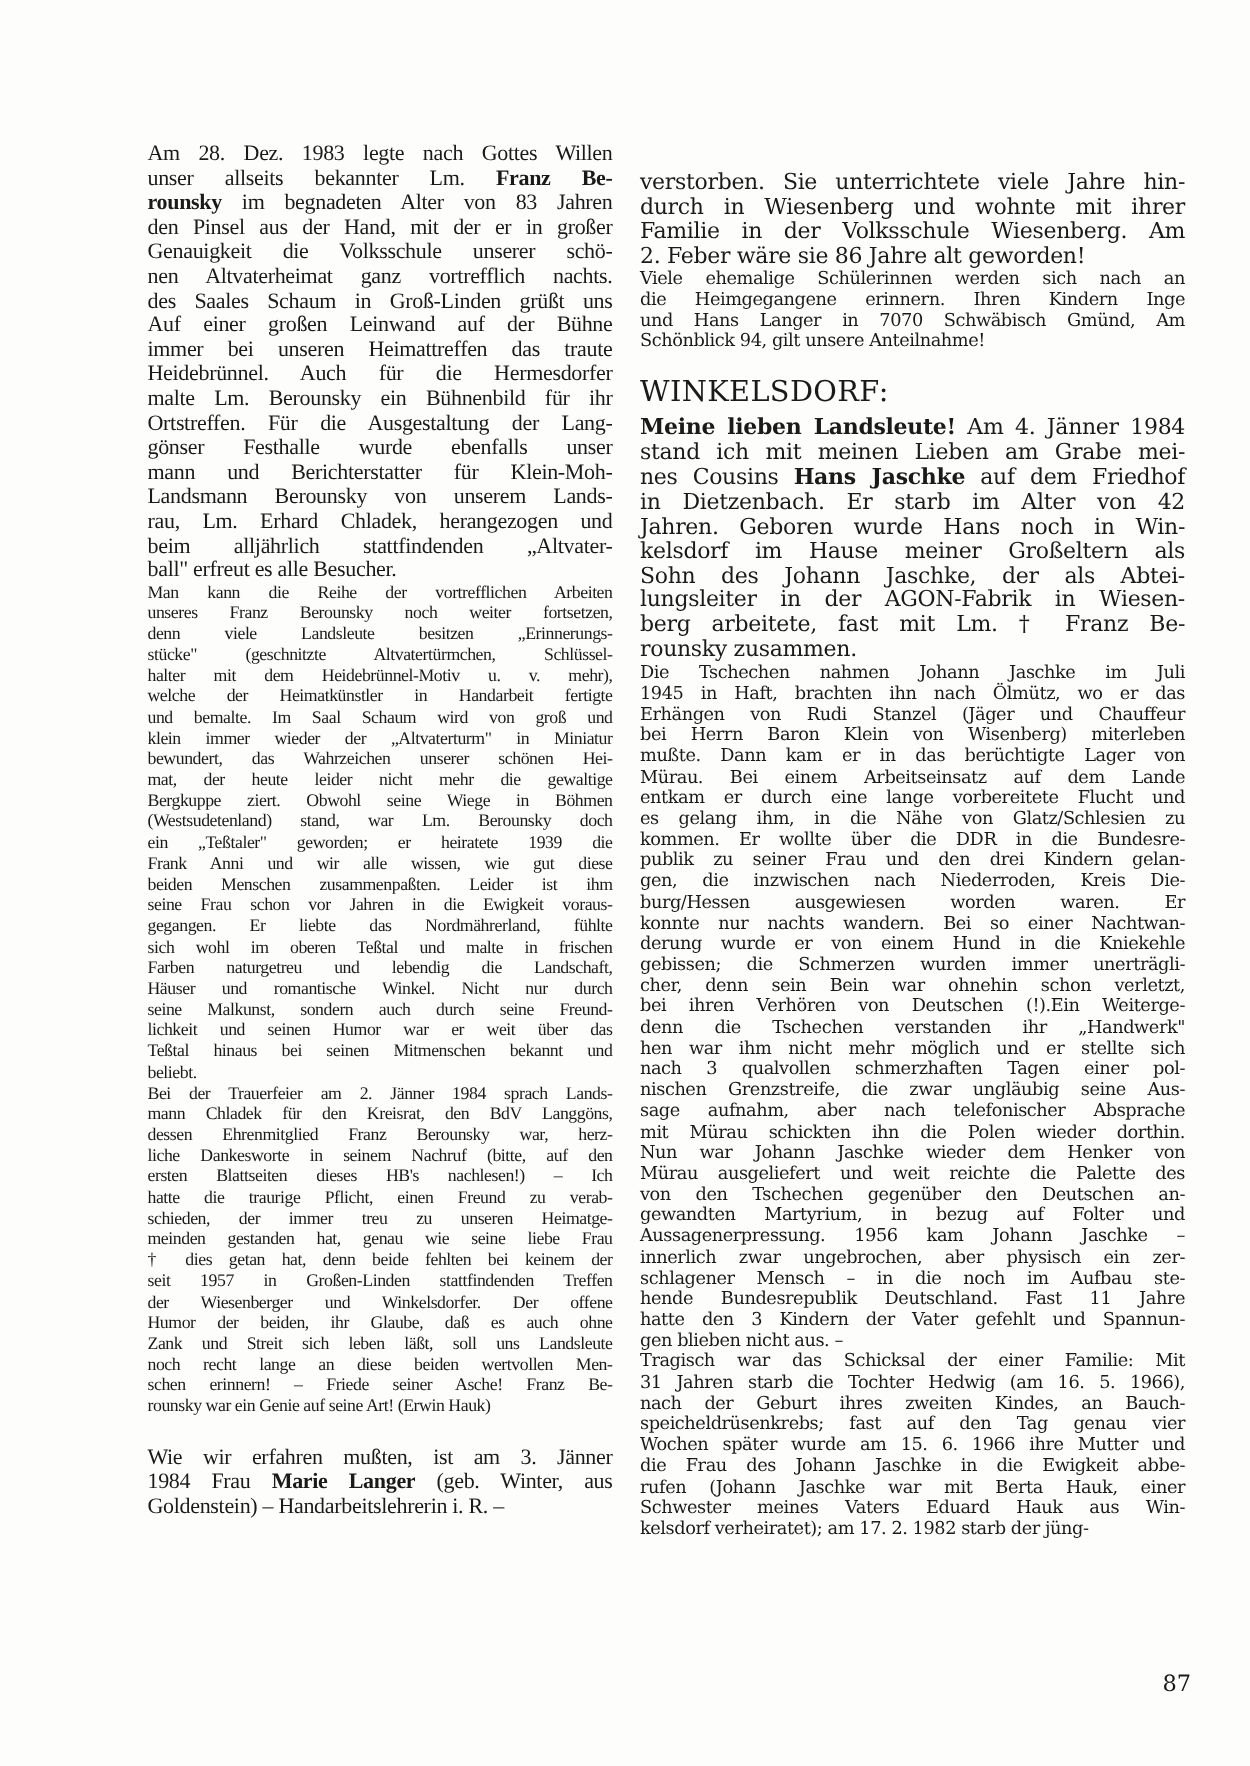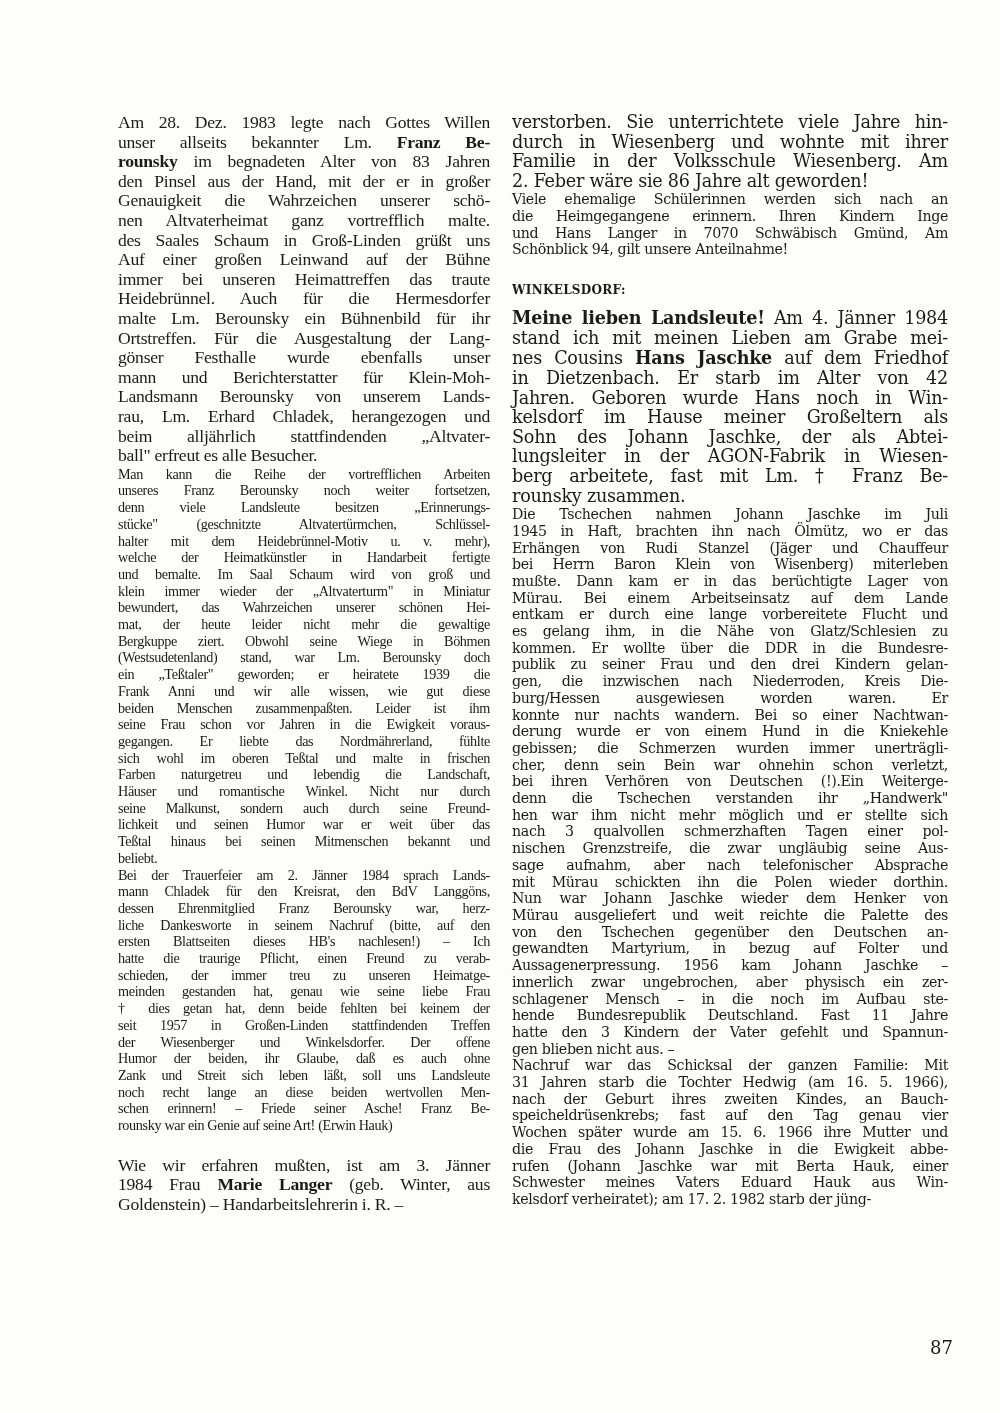--- a/index.html
+++ b/index.html
@@ -1,45 +1,45 @@
 <!DOCTYPE html>
 <html><head>
 <meta charset="utf-8">
 <style>
   html, body { margin: 0; padding: 0; background: #ffffff; }
   body { width: 1000px; height: 1413px; position: relative; overflow: hidden;
          font-family: "DejaVu Serif", "Liberation Serif", serif; color: #1a1a1a; }
   .page { position: absolute; inset: 0; background: #fdfdfc; }
   .col { position: absolute; top: 113px; }
   .col-left { left: 118px; width: 372px; font-family: Liberation Serif, serif; }
-  .col-right { left: 512px; width: 436px; }
+  .col-right { left: 512px; width: 436px; margin-top: 24px; }
   .line { display: block; white-space: nowrap; text-align: justify; text-align-last: justify; }
   .line.last { text-align-last: left; }
   .big .line { font-size: 17.6px; line-height: 19.6px; letter-spacing: -0.25px; }
   .small .line { font-size: 14.2px; line-height: 16.7px; letter-spacing: -0.35px; }
   .para { margin: 0; }
   b { font-weight: bold; }
-  .heading { font-weight: bold; font-size: 12px; letter-spacing: 0.3px; margin: 0; line-height: 20px; }
+  .heading { font-weight: normal; font-size: 23px; letter-spacing: 0.3px; margin: 0; line-height: 20px; }
   .gap-big { height: 22px; }
   .gap-mid { height: 16px; }
   .page-number { position: absolute; left: 930px; top: 1337px; font-size: 18px; }
 </style>
 </head>
 <body>
 
 <div class="page">
 
   <div class="col col-left">
     <div class="para big">
         <span class="line">Am 28. Dez. 1983 legte nach Gottes Willen</span>
         <span class="line">unser allseits bekannter Lm. <b>Franz Be-</b></span>
         <span class="line"><b>rounsky</b> im begnadeten Alter von 83 Jahren</span>
         <span class="line">den Pinsel aus der Hand, mit der er in großer</span>
-        <span class="line">Genauigkeit die Wahrzeichen unserer schö-</span>
-        <span class="line">nen Altvaterheimat ganz vortrefflich malte.</span>
+        <span class="line">Genauigkeit die Volksschule unserer schö-</span>
+        <span class="line">nen Altvaterheimat ganz vortrefflich nachts.</span>
         <span class="line">des Saales Schaum in Groß-Linden grüßt uns</span>
         <span class="line">Auf einer großen Leinwand auf der Bühne</span>
         <span class="line">immer bei unseren Heimattreffen das traute</span>
         <span class="line">Heidebrünnel. Auch für die Hermesdorfer</span>
         <span class="line">malte Lm. Berounsky ein Bühnenbild für ihr</span>
         <span class="line">Ortstreffen. Für die Ausgestaltung der Lang-</span>
         <span class="line">gönser Festhalle wurde ebenfalls unser</span>
         <span class="line">mann und Berichterstatter für Klein-Moh-</span>
         <span class="line">Landsmann Berounsky von unserem Lands-</span>
         <span class="line">rau, Lm. Erhard Chladek, herangezogen und</span>
@@ -155,21 +155,21 @@
         <span class="line">von den Tschechen gegenüber den Deutschen an-</span>
         <span class="line">gewandten Martyrium, in bezug auf Folter und</span>
         <span class="line">Aussagenerpressung. 1956 kam Johann Jaschke –</span>
         <span class="line">innerlich zwar ungebrochen, aber physisch ein zer-</span>
         <span class="line">schlagener Mensch – in die noch im Aufbau ste-</span>
         <span class="line">hende Bundesrepublik Deutschland. Fast 11 Jahre</span>
         <span class="line">hatte den 3 Kindern der Vater gefehlt und Spannun-</span>
         <span class="line last">gen blieben nicht aus. –</span>
       </div>
     <div class="para small">
-        <span class="line">Nachruf war das Schicksal der ganzen Familie: Mit</span>
+        <span class="line">Tragisch war das Schicksal der einer Familie: Mit</span>
         <span class="line">31 Jahren starb die Tochter Hedwig (am 16. 5. 1966),</span>
         <span class="line">nach der Geburt ihres zweiten Kindes, an Bauch-</span>
         <span class="line">speicheldrüsenkrebs; fast auf den Tag genau vier</span>
         <span class="line">Wochen später wurde am 15. 6. 1966 ihre Mutter und</span>
         <span class="line">die Frau des Johann Jaschke in die Ewigkeit abbe-</span>
         <span class="line">rufen (Johann Jaschke war mit Berta Hauk, einer</span>
         <span class="line">Schwester meines Vaters Eduard Hauk aus Win-</span>
         <span class="line last">kelsdorf verheiratet); am 17. 2. 1982 starb der jüng-</span>
       </div>
   </div>

